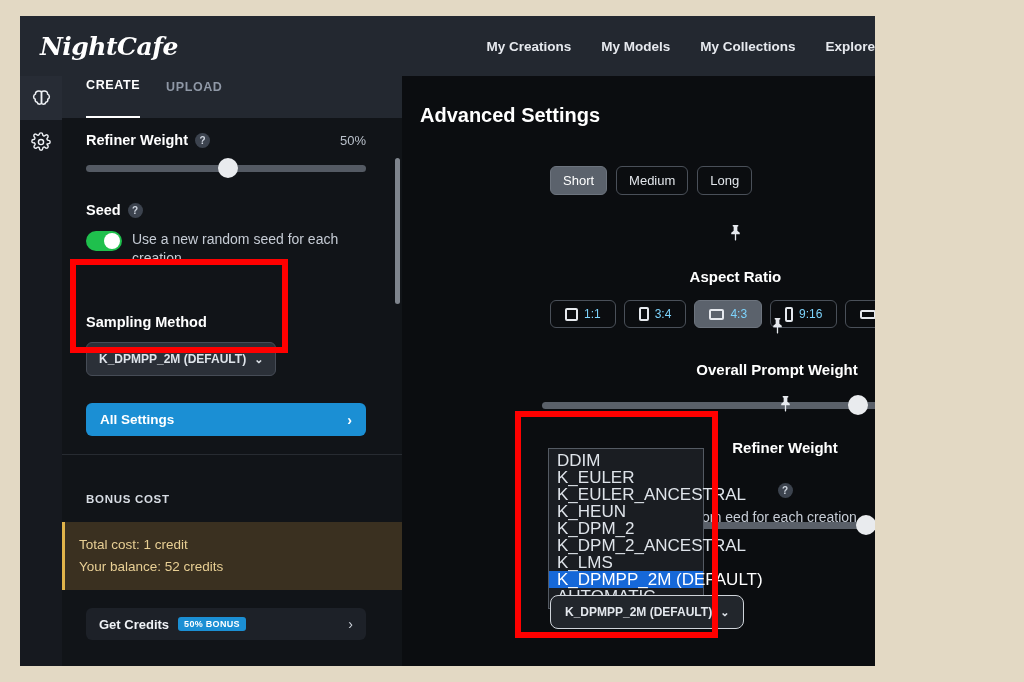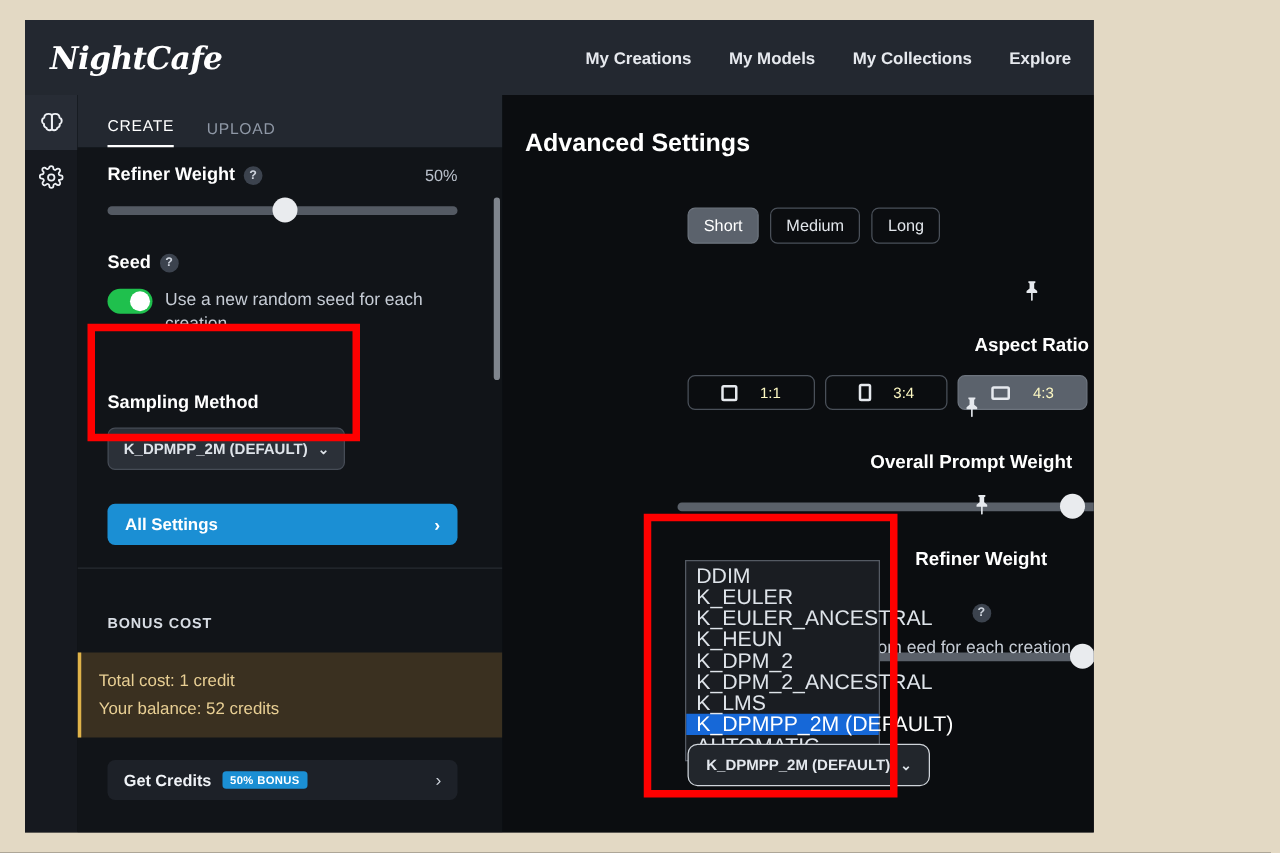--- a/index.html
+++ b/index.html
@@ -27,21 +27,21 @@
   .logo {
     margin-left: 20px;
     color: #ffffff;
     font-family: "DejaVu Serif", serif;
     font-style: italic;
     font-size: 25px;
     font-weight: 700;
     letter-spacing: -0.5px;
   }
   .topnav {
-    margin-left: auto; margin-right: 18px;
+    margin-left: auto; 
     display: flex; align-items: center; gap: 30px;
   }
   .topnav a {
     color: #e6e9ee; font-size: 13.5px; font-weight: 600;
     text-decoration: none; white-space: nowrap;
   }
 
   
   .rail {
     position: absolute; left: 0; top: 60px;
@@ -62,22 +62,22 @@
     background: #111418;
     overflow: hidden;
   }
   .tabs {
     position: absolute; left: 0; top: 0;
     width: 100%; height: 42px;
     background: #232830;
     display: flex; align-items: flex-end; padding-left: 24px; gap: 26px;
   }
   .tab {
-    font-size: 12.5px; font-weight: 400; letter-spacing: .6px;
-    padding-bottom: 8px; color: #8f98a6;
+    font-size: 12.5px; font-weight: 700; letter-spacing: .6px;
+    padding-bottom: 24px; color: #8f98a6;
   }
   .tab.active { color: #ffffff; border-bottom: 2px solid #ffffff; }
 
   .panelbody {
     position: absolute; left: 0; top: 42px;
     width: 340px; height: 548px;
     background: #111418;
   }
 
   .lbl-row { display: flex; align-items: center; gap: 7px; }
@@ -164,24 +164,24 @@
     height: 29px; padding: 0 12px;
     color: #e2e6eb; font-size: 13px;
   }
   .segbtn.sel { background: #5b626c; border-color: #6d747e; color: #ffffff; }
 
   .sec-head { display: flex; align-items: center; gap: 27px; flex-direction: column; }
   .sec-title { color: #ffffff; font-size: 15px; font-weight: 700; }
   .pin svg { display: block; }
 
   .arbtn {
-    display: inline-flex; align-items: center; gap: 18px;
+    display: inline-flex; align-items: center; gap: 6px;
     border: 1px solid #4a5059; border-radius: 6px;
-    height: 28px; padding: 0 26px;
-    color: #fef9c3; font-size: 12px;
+    height: 28px; padding: 0 14px;
+    color: #7dd3fc; font-size: 12px;
   }
   .arbtn.sel { background: #5b626c; border-color: #6d747e; }
   .arshape { border: 2px solid #e6e9ee; border-radius: 2px; display: block; }
 
   .rslider { position: relative; height: 20px; }
   .rslider .track {
     position: absolute; left: 0; right: 0; top: 7px;
     height: 7px; border-radius: 4px; background: #5a6069;
   }
   .rslider .thumb {

